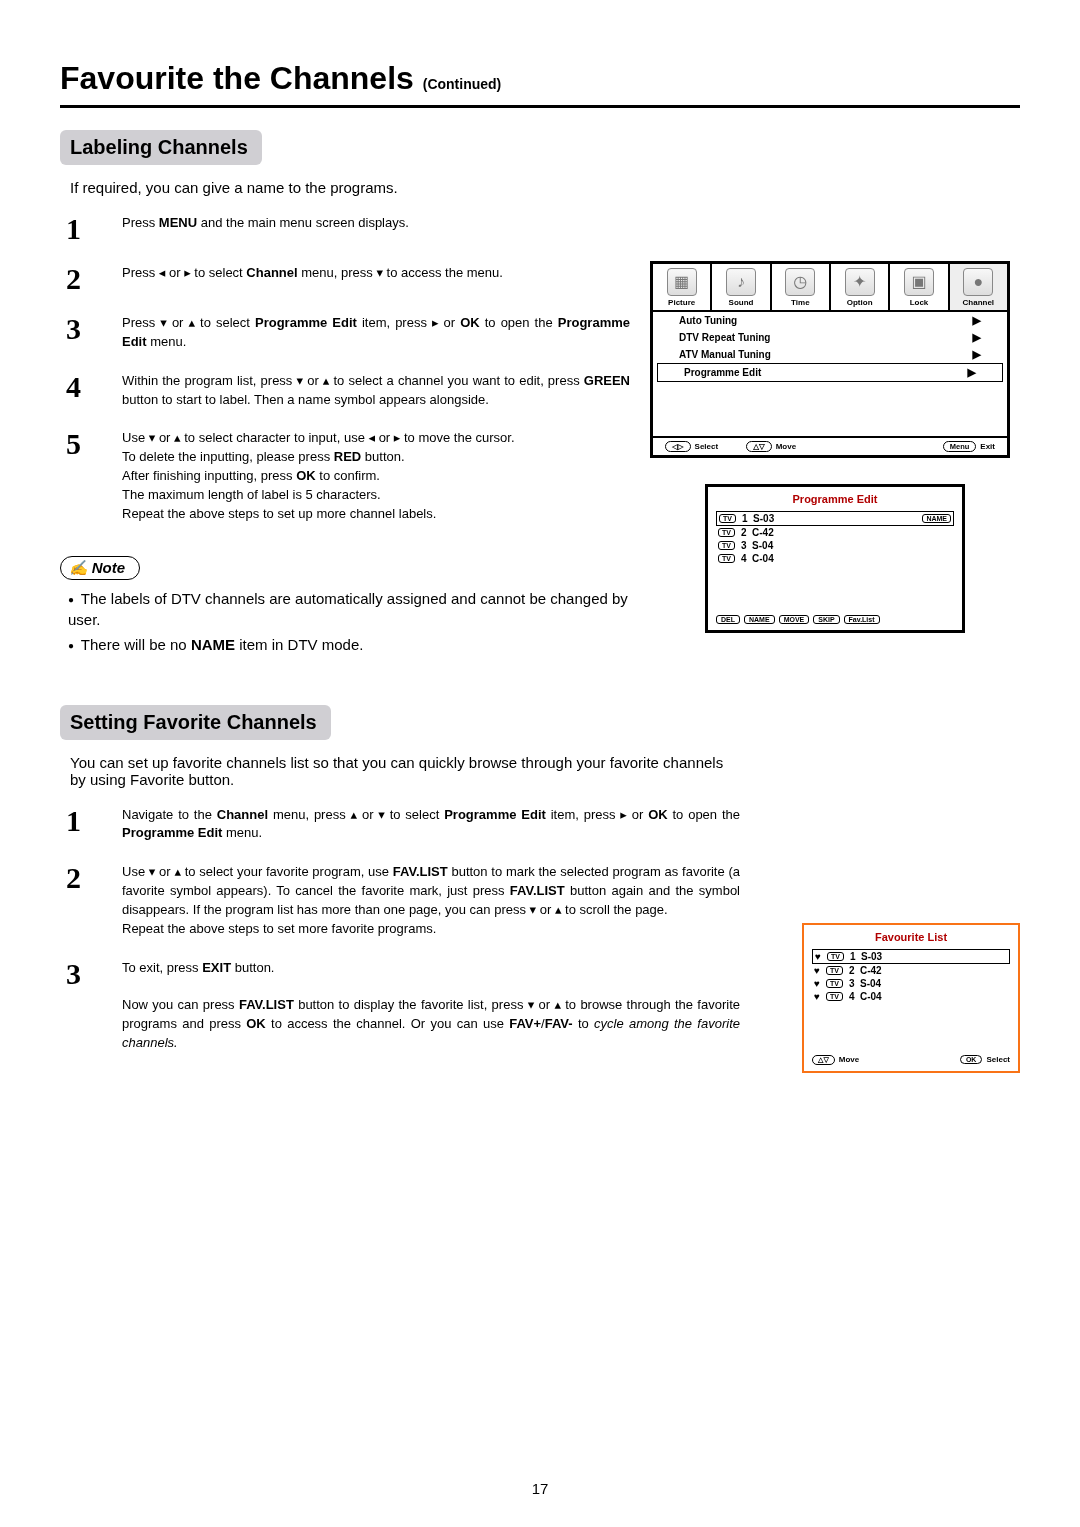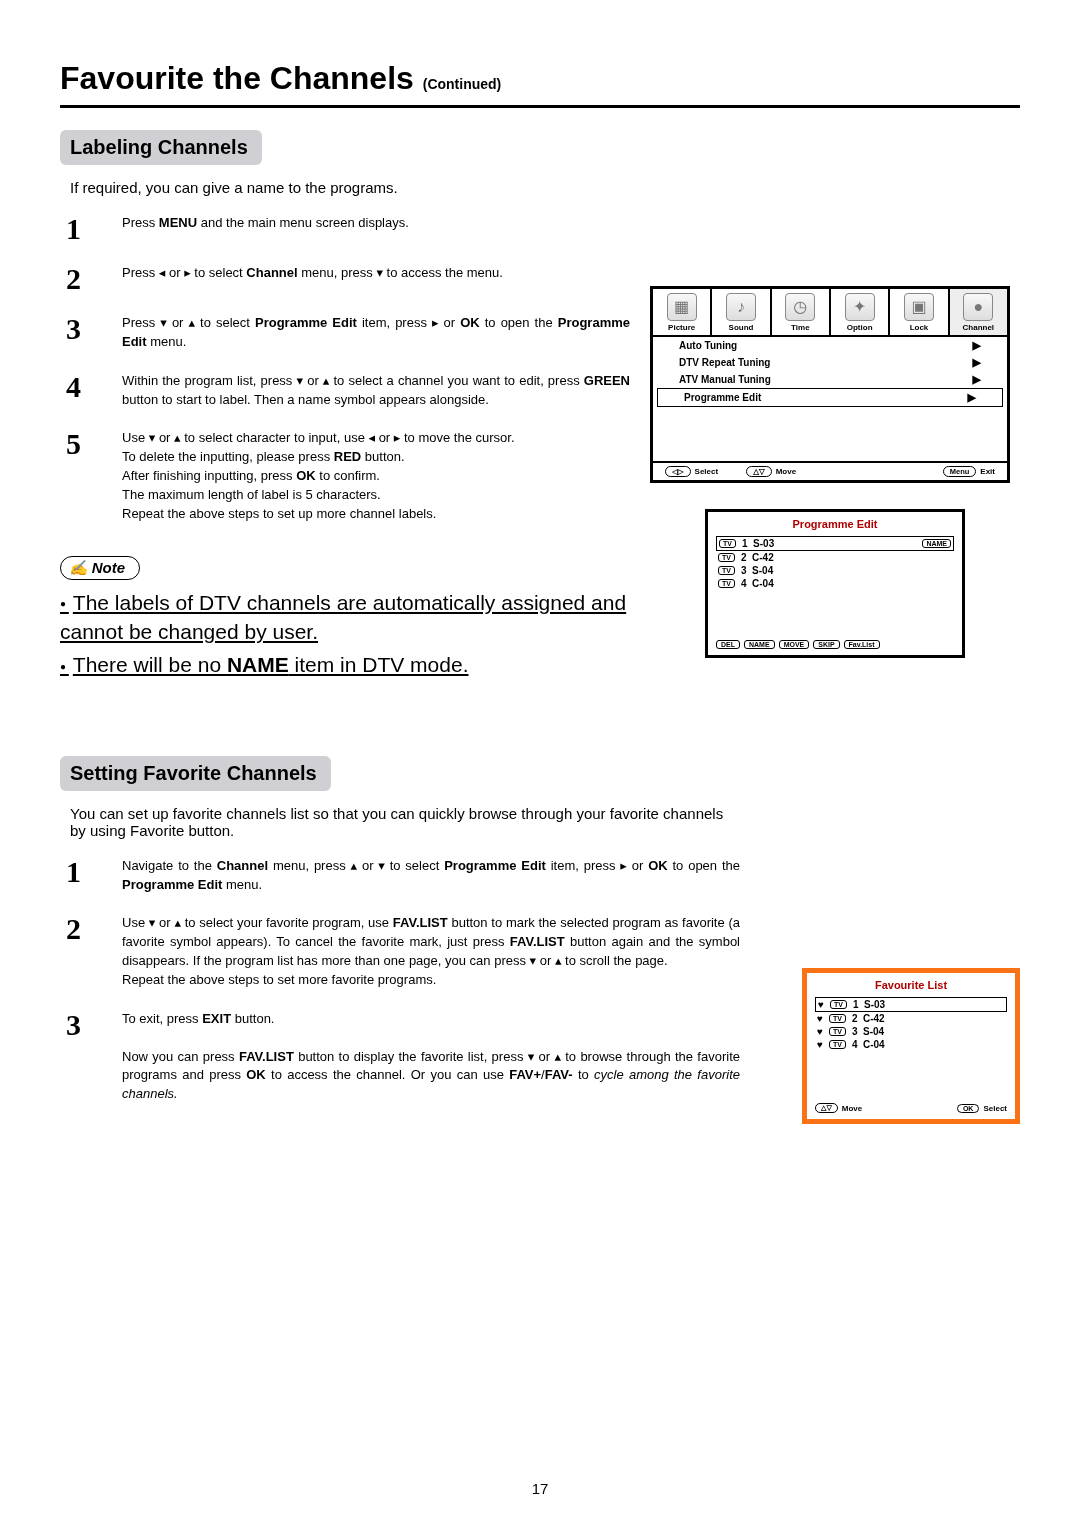--- a/index.html
+++ b/index.html
@@ -78,32 +78,31 @@
     border: 1.5px solid #000;
     border-radius: 14px;
     padding: 2px 14px 2px 8px;
     font-style: italic;
     font-weight: bold;
     font-size: 15px;
     margin: 12px 0 8px 0;
   }
   .note-list {
     list-style: none;
-    font-size: 21px;
-    margin-left: 0;
-    text-decoration: underline;
+    font-size: 15px;
+    margin-left: 8px;
   }
   .note-list li::before {
     content: "● ";
     font-size: 10px;
     vertical-align: middle;
     margin-right: 4px;
   }
   .note-list li { margin-bottom: 4px; line-height: 1.4; }
-  .section2 { margin-top: 72px; }
+  .section2 { margin-top: 46px; }
 
   
   .osd {
     border: 3.5px solid #000;
     background: #fff;
     width: 360px;
     margin-bottom: 26px;
     font-size: 10px;
   }
   .osd .tabs {
@@ -215,21 +214,21 @@
   }
   .osd-small .footer-btns .b {
     border: 1.2px solid #000;
     border-radius: 3px;
     font-size: 7px;
     padding: 0 4px;
     font-weight: bold;
   }
 
   .osd-fav {
-    border: 5px solid #f97316;
+    border: 2px solid #f97316;
     width: 218px;
     margin: 0 0 0 auto;
     font-size: 10px;
     padding: 6px 8px;
   }
   .osd-fav .title {
     text-align: center;
     font-weight: bold;
     font-size: 11px;
     color: #b00000;

